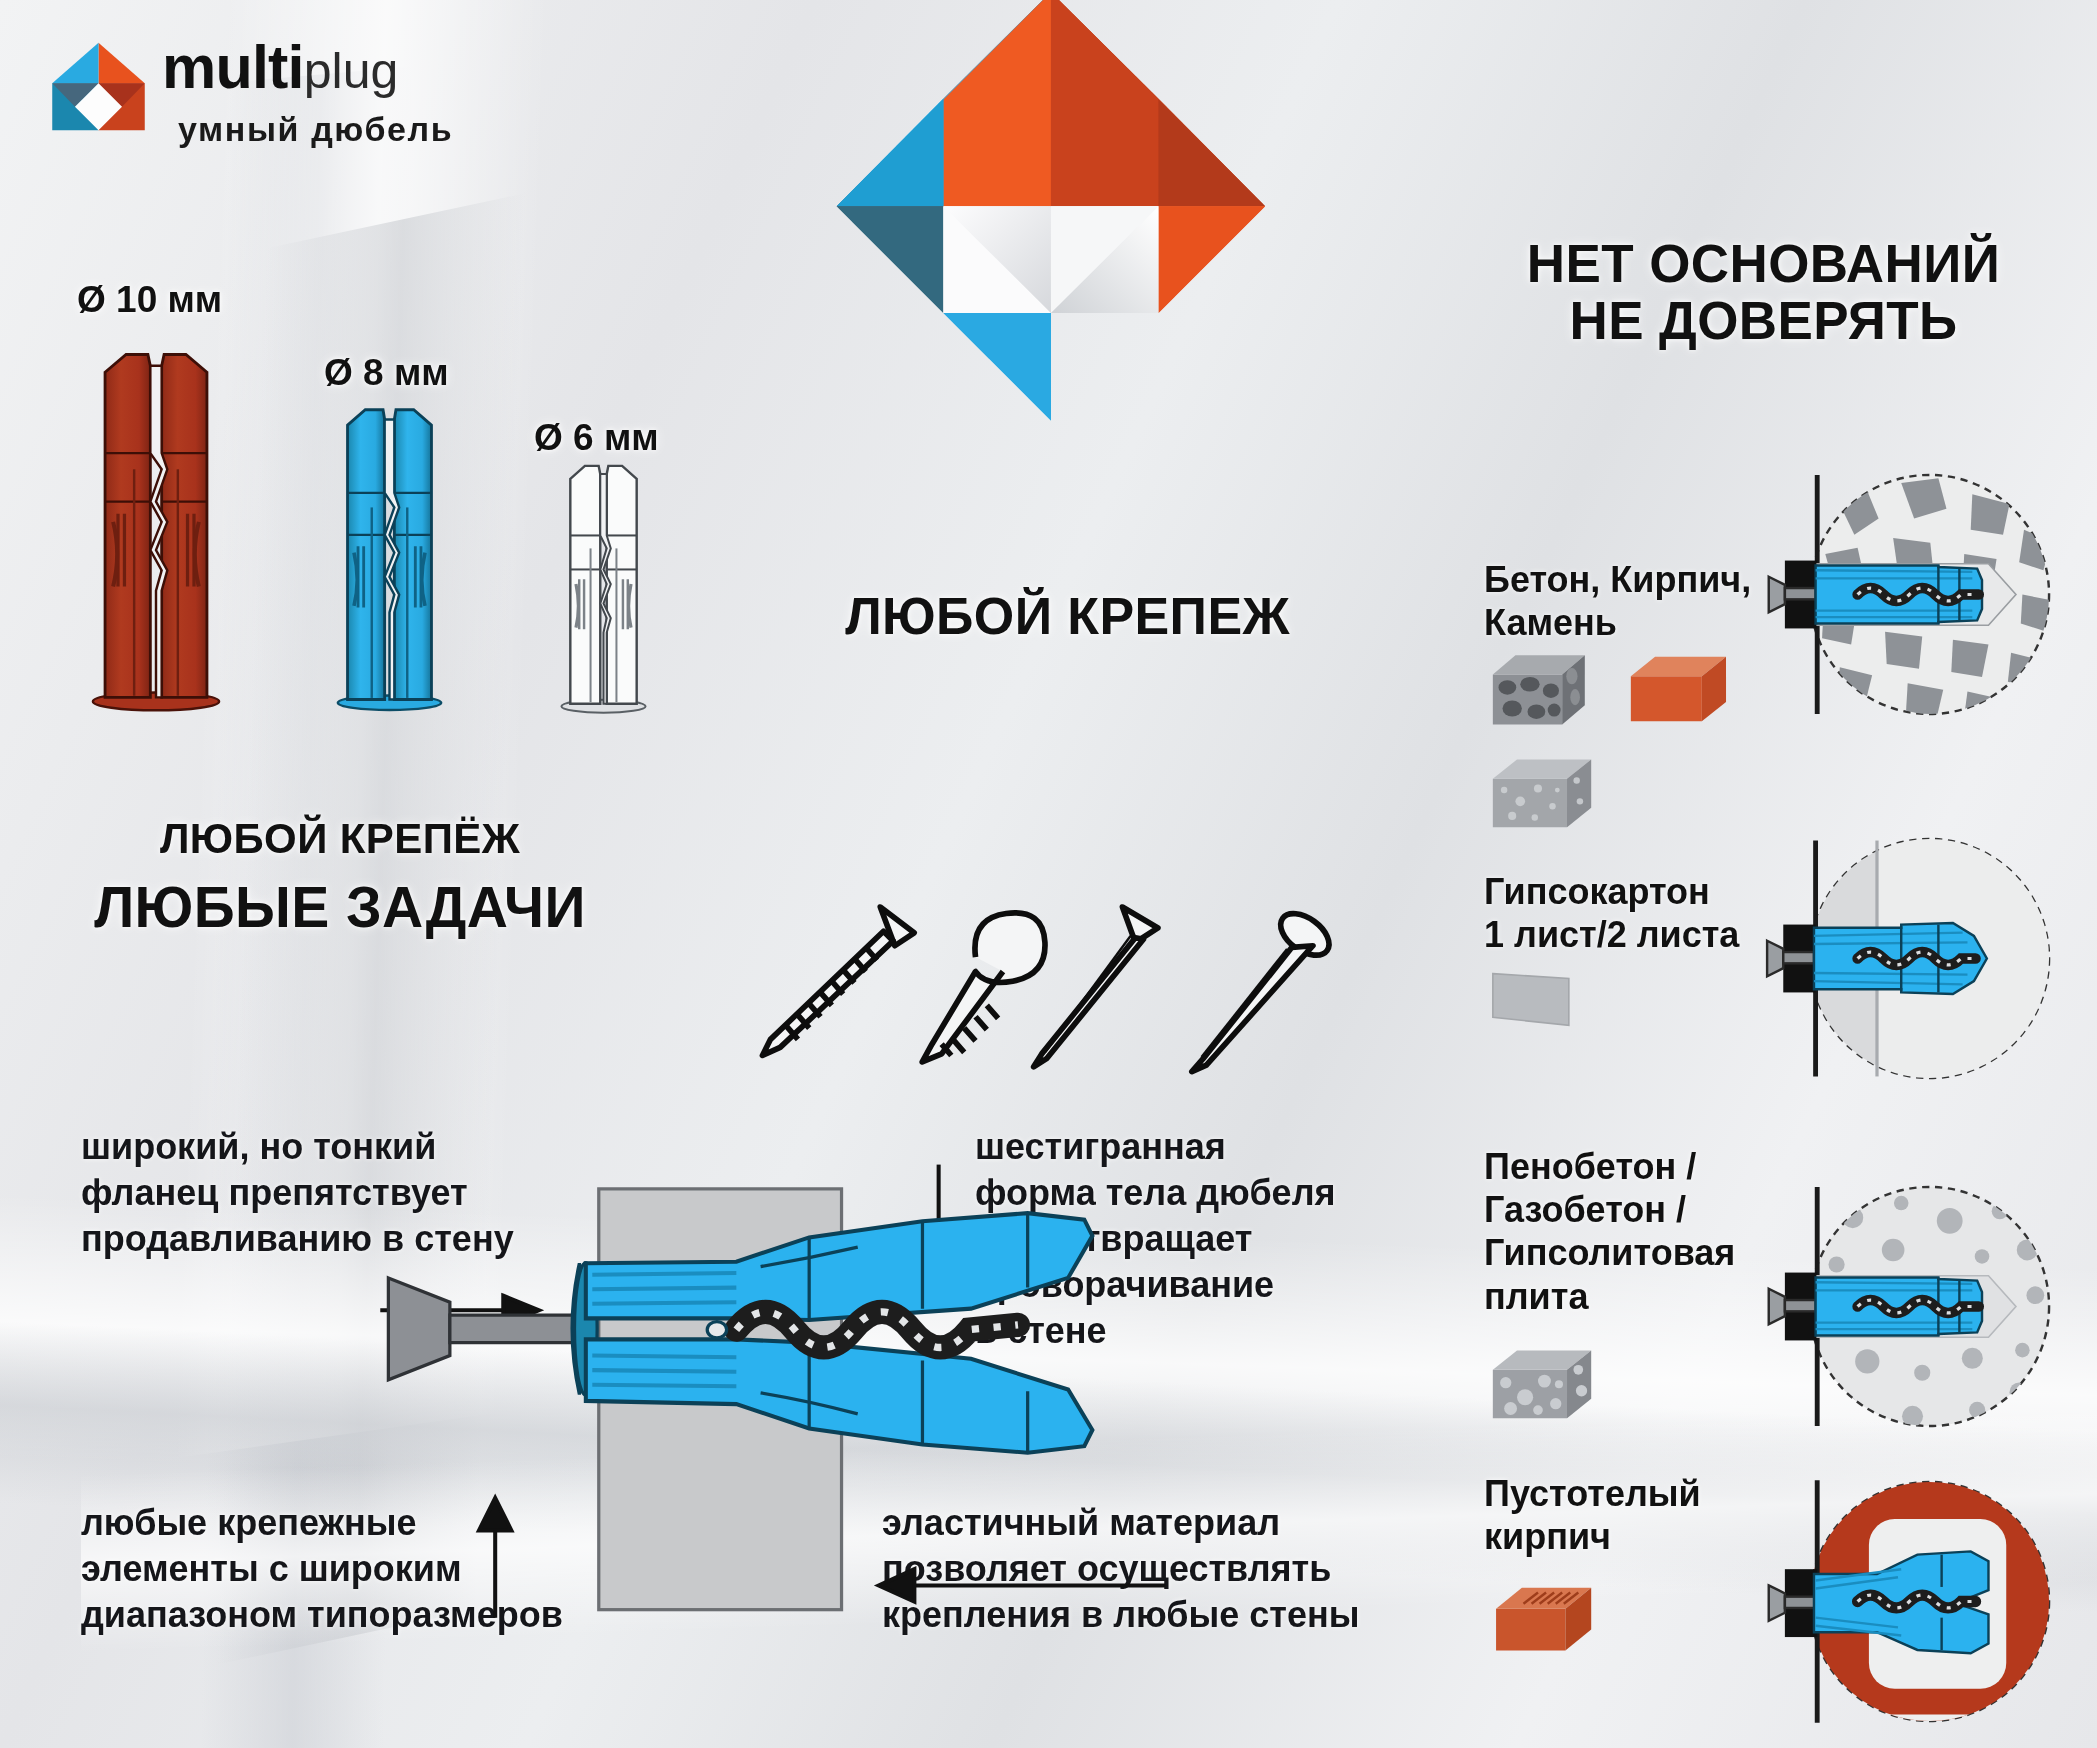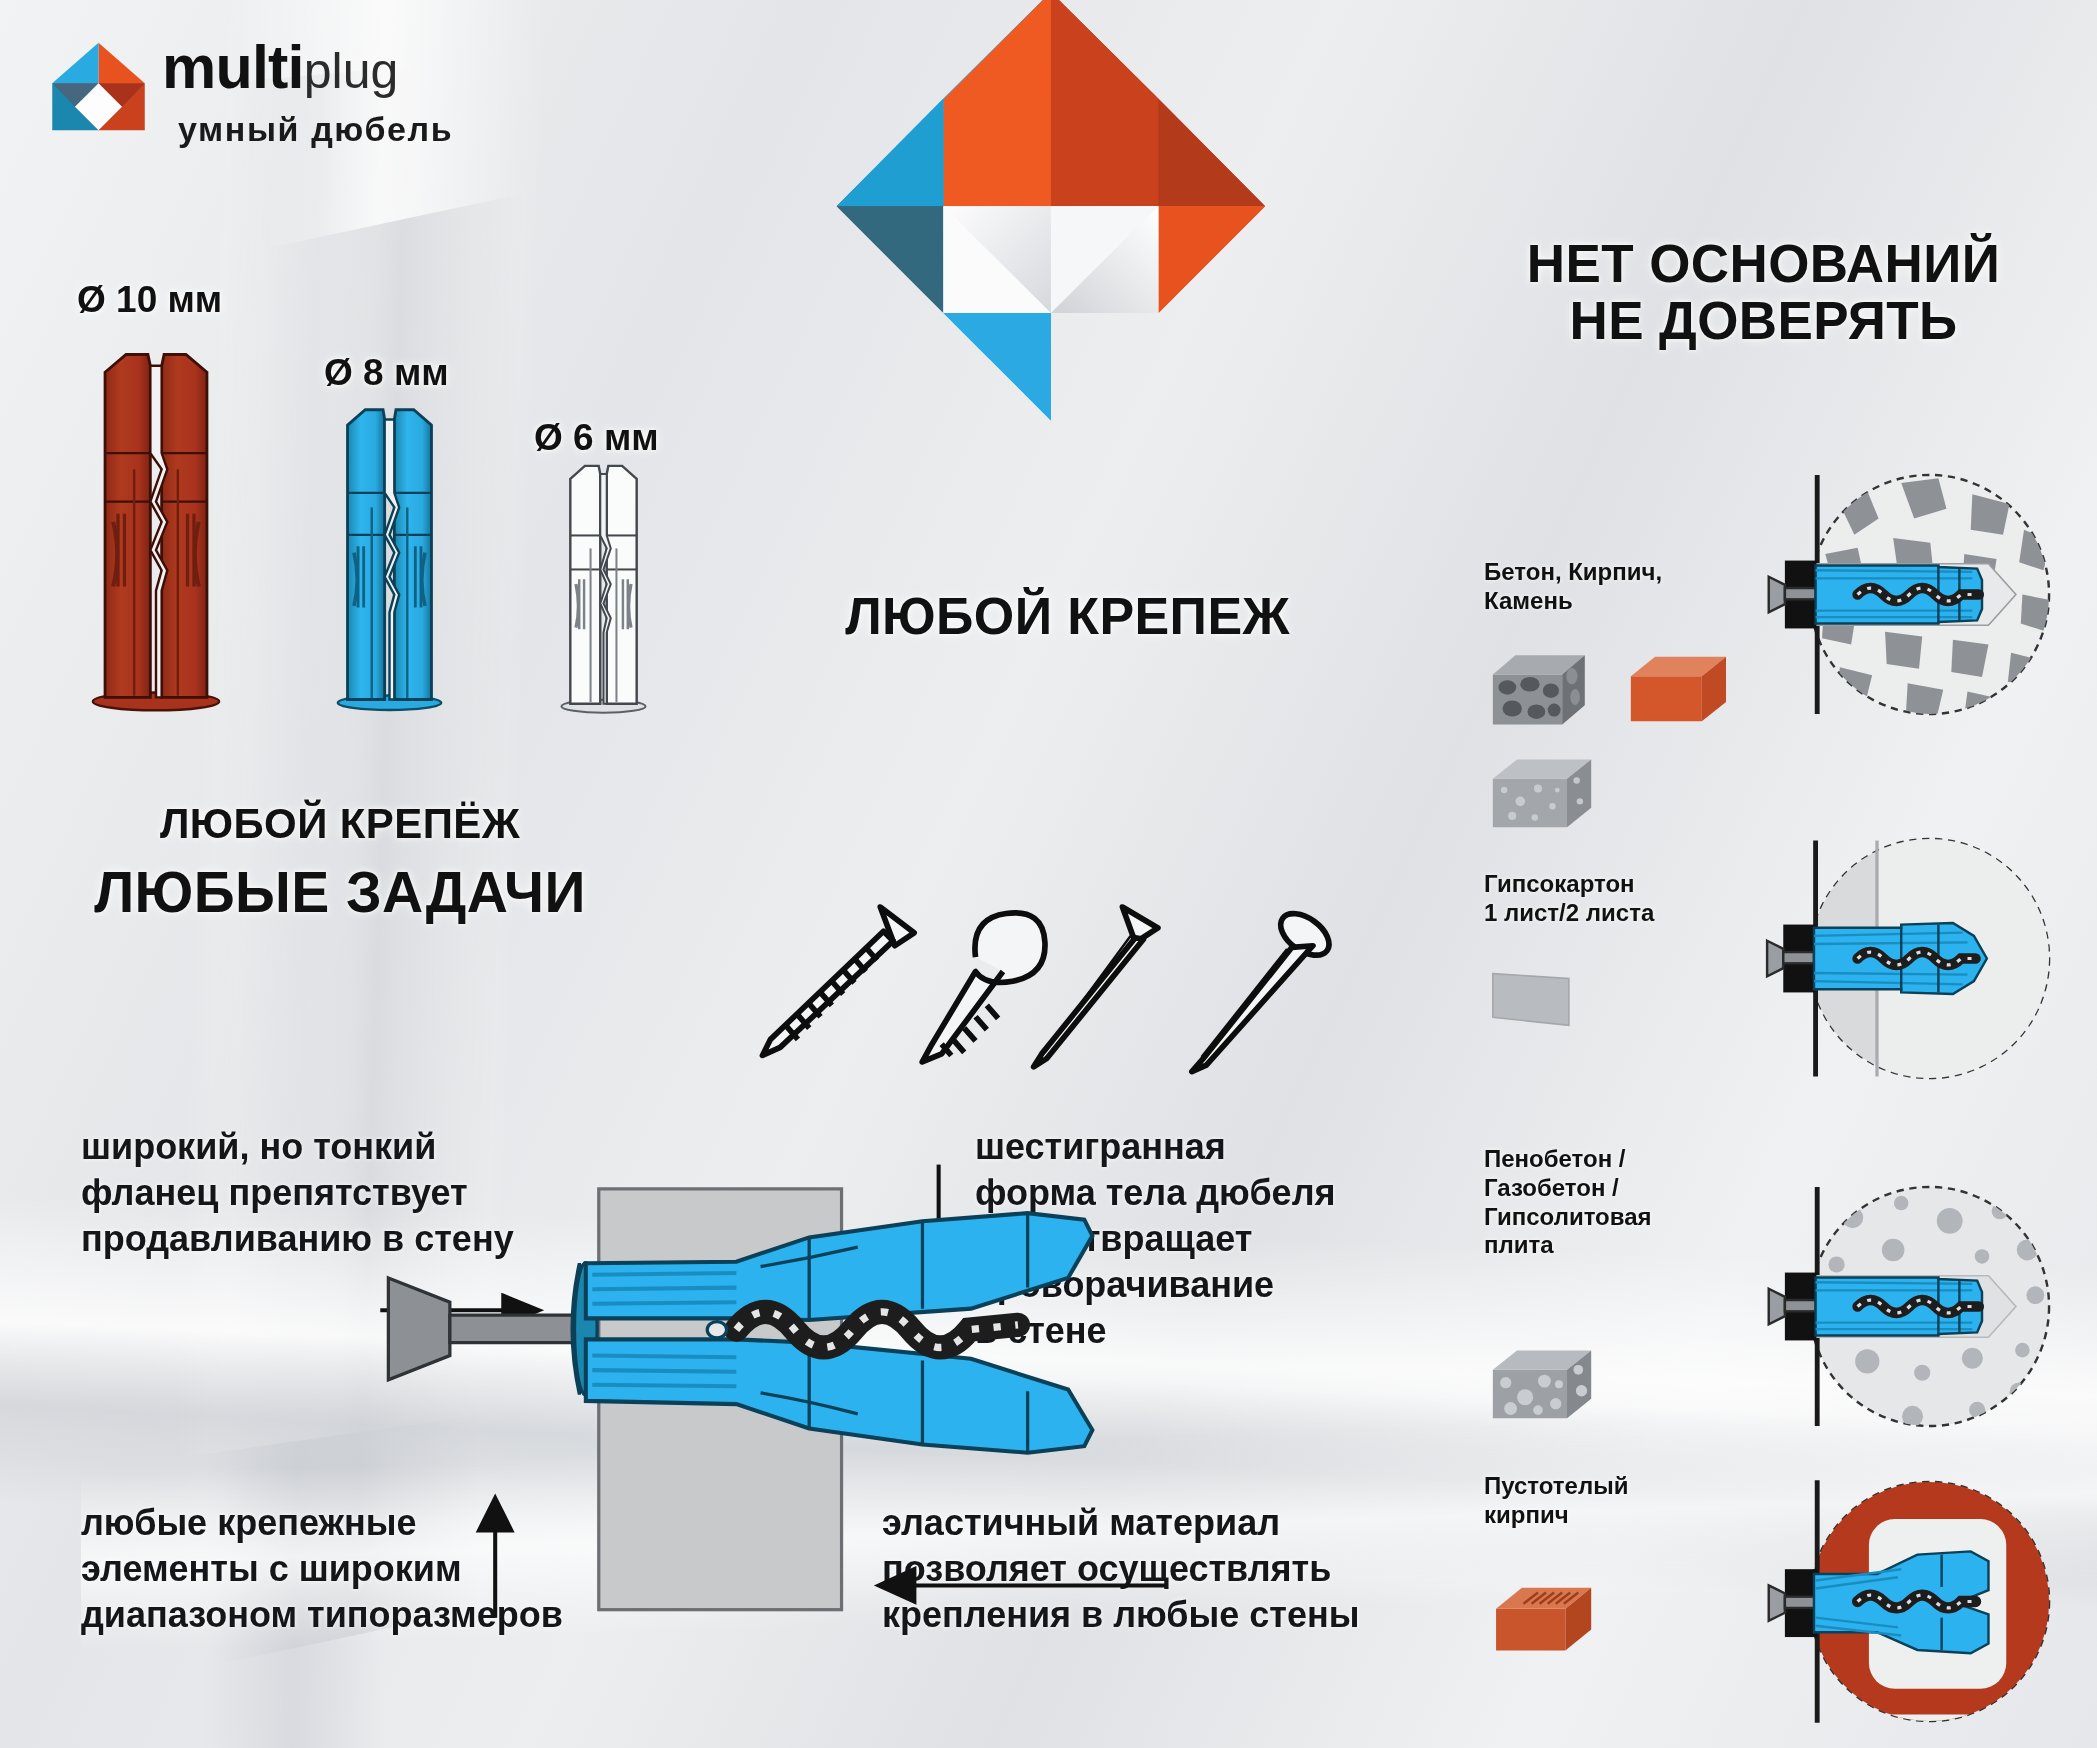--- a/index.html
+++ b/index.html
@@ -68,31 +68,31 @@
   }
 
   
   .dim-label{position:absolute;font-size:37px;font-weight:bold;color:#111;
              text-shadow:0 0 5.7px #fff,0 0 11.3px rgba(255,255,255,.8);white-space:nowrap;}
   .dowel{position:absolute;}
 
   
   #left-claims{position:absolute;left:57px;top:801px;width:566px;text-align:center;}
   #claim1{font-size:55px;line-height:1.0;}
-  #claim2{font-size:42px;line-height:1.0;margin-top:2px;}
+  #claim2{font-size:42px;line-height:1.0;margin-top:17px;}
   #claim3{font-size:57px;line-height:1.0;margin-top:19px;}
 
   #center-head{position:absolute;left:760px;top:586px;width:615px;text-align:center;font-size:52px;}
   #center-para{position:absolute;left:756px;top:663px;width:639px;font-size:36px;}
 
   #right-head{position:absolute;left:1448px;top:235px;width:631px;text-align:center;
               font-size:53px;line-height:1.08;}
 
   
-  .mat-label{position:absolute;font-size:24px;font-weight:bold;color:#111;
+  .mat-label{position:absolute;font-size:36px;font-weight:bold;color:#111;
              line-height:1.2;text-shadow:0 0 4.9px rgba(255,255,255,.9);}
   .mat-icon{position:absolute;}
   .circle-cell{position:absolute;width:291px;height:291px;}
 
   
   .callout{position:absolute;font-size:36px;}
 
   svg{display:block;overflow:visible;}
 </style>
 </head>

